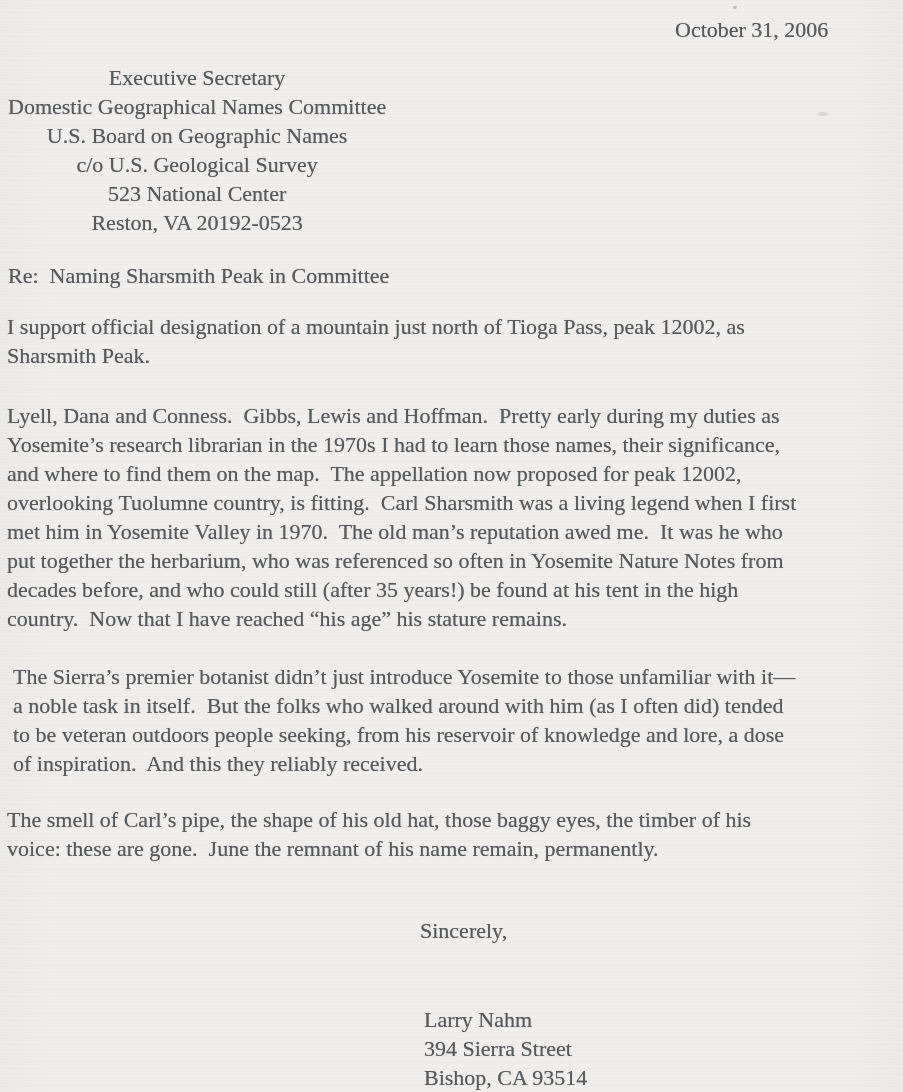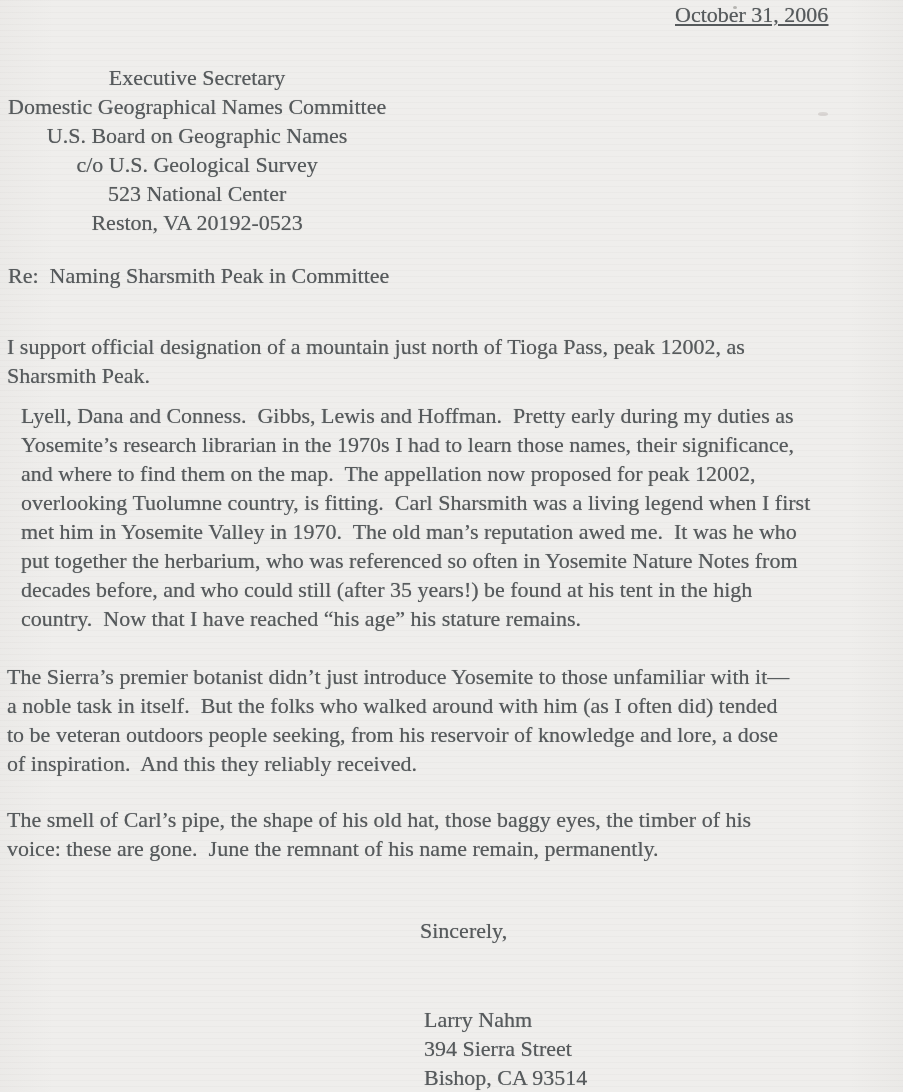--- a/index.html
+++ b/index.html
@@ -20,26 +20,26 @@
     background:
       repeating-linear-gradient(180deg, rgba(120,115,110,0.035) 0 1px, rgba(0,0,0,0) 1px 6px),
       linear-gradient(90deg, rgba(160,155,150,0.05) 0%, rgba(0,0,0,0) 6%, rgba(0,0,0,0) 94%, rgba(160,155,150,0.06) 100%);
     pointer-events: none;
   }
   .block {
     position: absolute;
     white-space: pre;
     text-shadow: 0 0 0.7px rgba(86,90,92,0.65);
   }
-  .date      { left: 675px; top: 0; text-decoration: underline; }
+  .date      { left: 675px; top: 15px; }
   .recipient { left: 8px;   top: 63px; text-align: center; }
   .subject   { left: 8px;   top: 261px; }
-  .para-1    { left: 7px;   top: 332px; }
-  .para-2    { left: 21px;   top: 401px; }
-  .para-3    { left: 7px;   top: 662px; }
+  .para-1    { left: 7px;   top: 312px; }
+  .para-2    { left: 7px;   top: 401px; }
+  .para-3    { left: 13px;   top: 662px; }
   .para-4    { left: 7px;   top: 805px; }
   .closing   { left: 420px; top: 916px; }
   .signature { left: 424px; top: 1005px; }
   .speck {
     position: absolute;
     border-radius: 50%;
     background: rgba(110,108,105,0.45);
     pointer-events: none;
   }
   .speck-1 { left: 733px; top: 6px;  width: 4px; height: 3px; }

